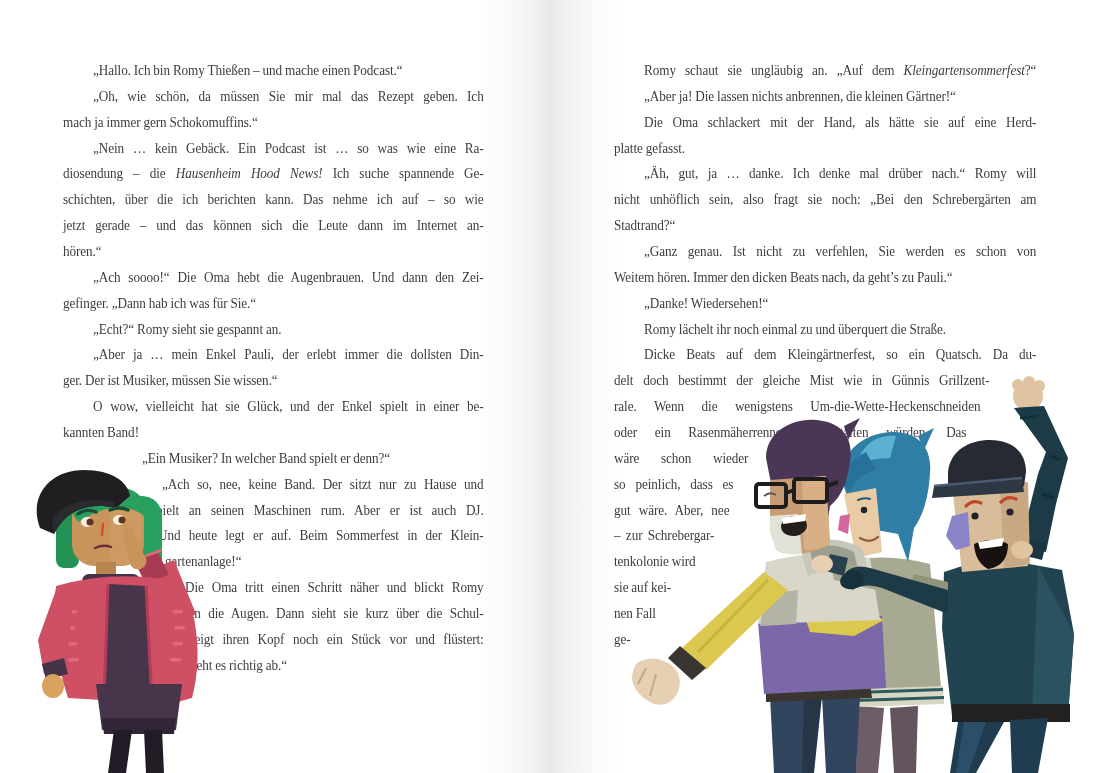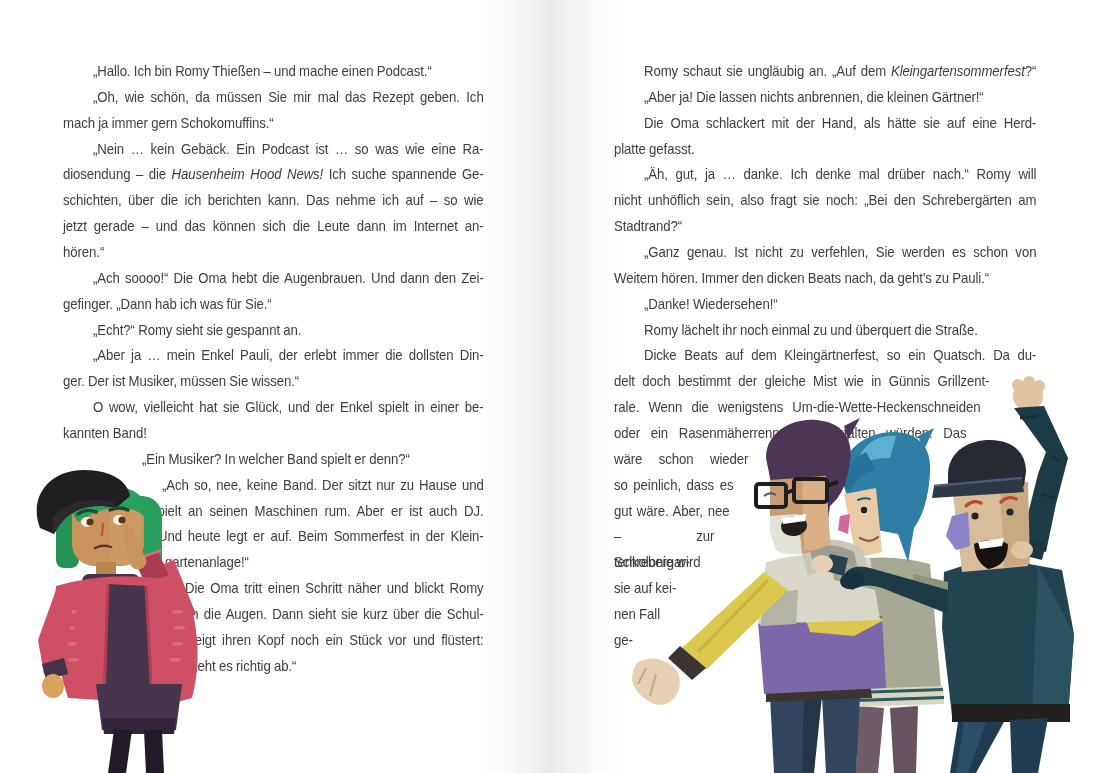--- a/index.html
+++ b/index.html
@@ -1,18 +1,18 @@
 <!DOCTYPE html>
 <html><head>
 <meta charset="utf-8">
 <style>
   html,body{margin:0;padding:0;background:#ffffff;}
   .spread{
     position:relative;width:1100px;height:773px;background:#ffffff;
-    overflow:hidden;font-family:Liberation Sans, sans-serif;
+    overflow:hidden;font-family:Liberation Serif, serif;
   }
   .gutter{
     position:absolute;top:0;left:478px;width:150px;height:773px;pointer-events:none;
     background:linear-gradient(90deg,
       rgba(0,0,0,0) 0%,
       rgba(0,0,0,0.035) 30%,
       rgba(0,0,0,0.085) 48%,
       rgba(0,0,0,0.055) 60%,
       rgba(0,0,0,0.015) 80%,
       rgba(0,0,0,0) 100%);

